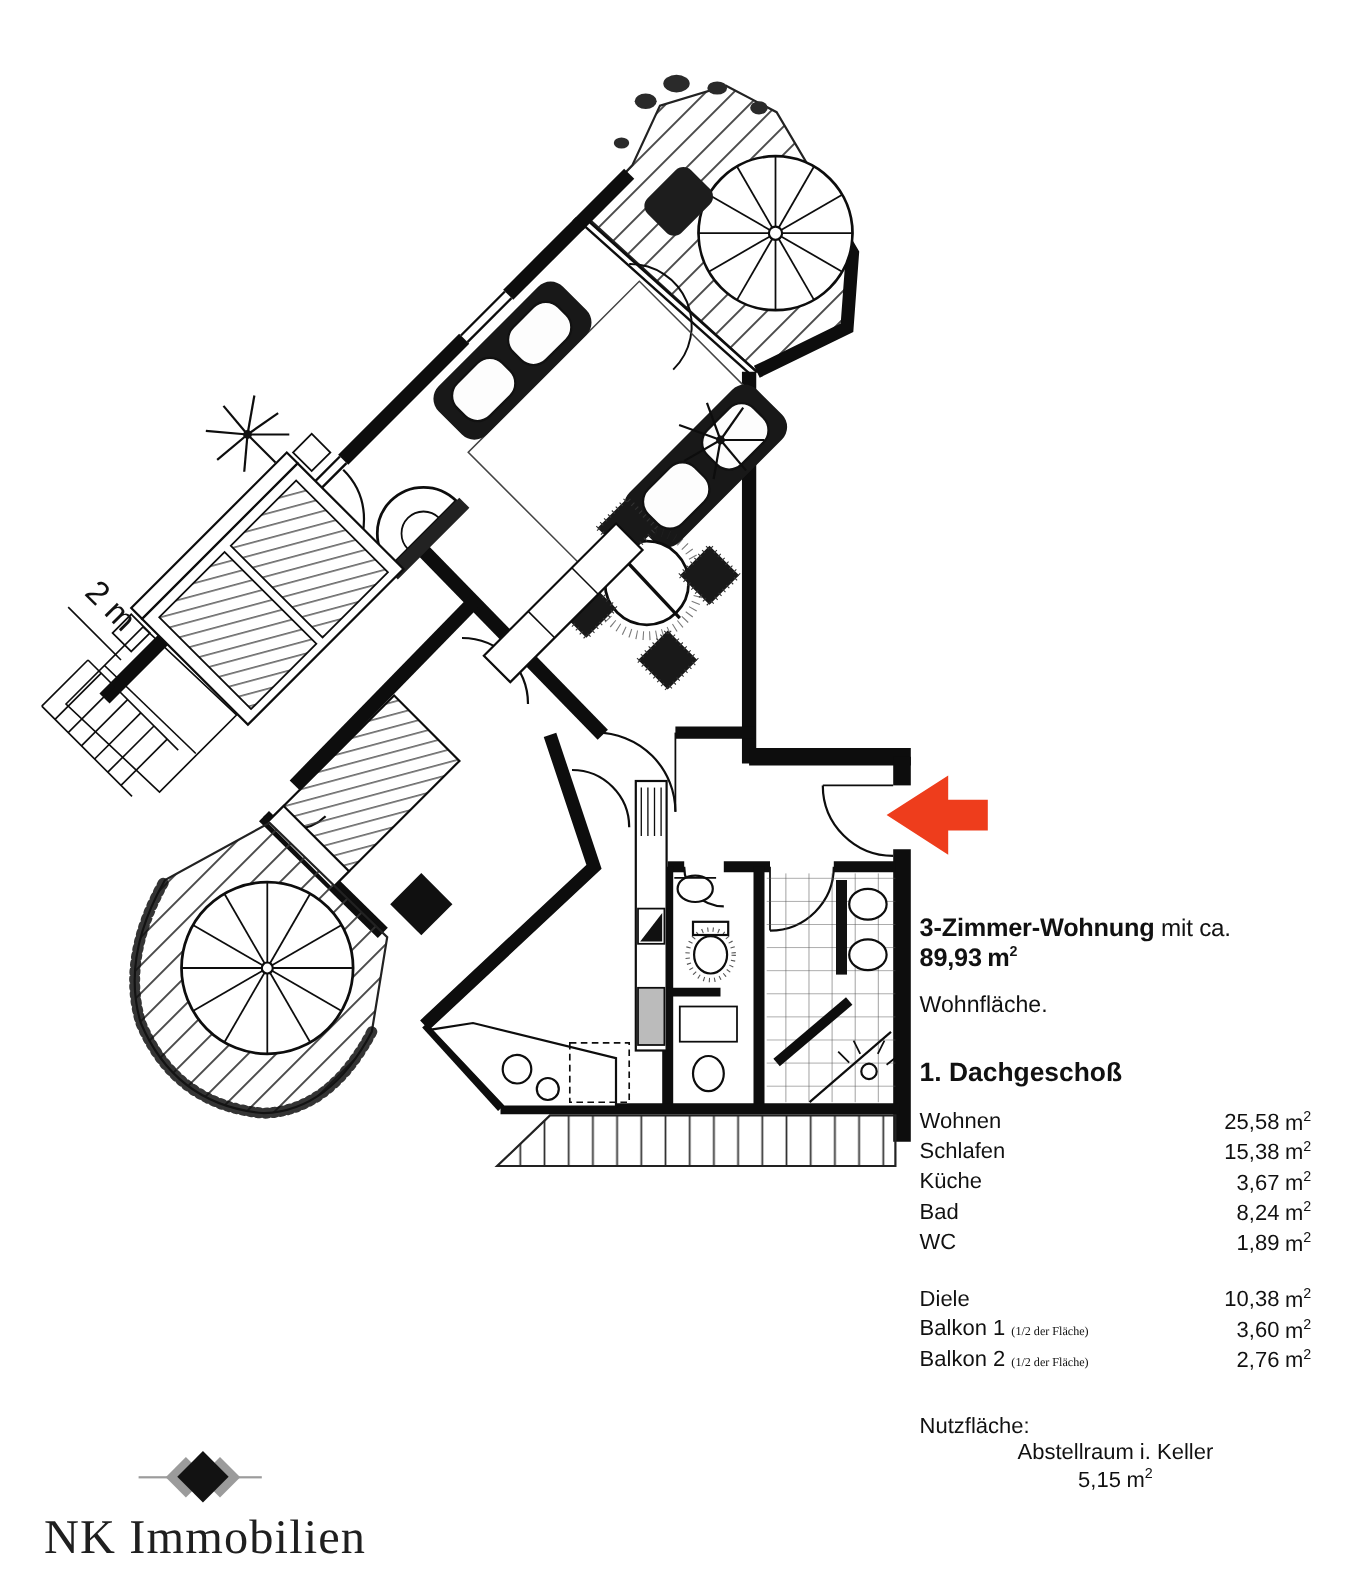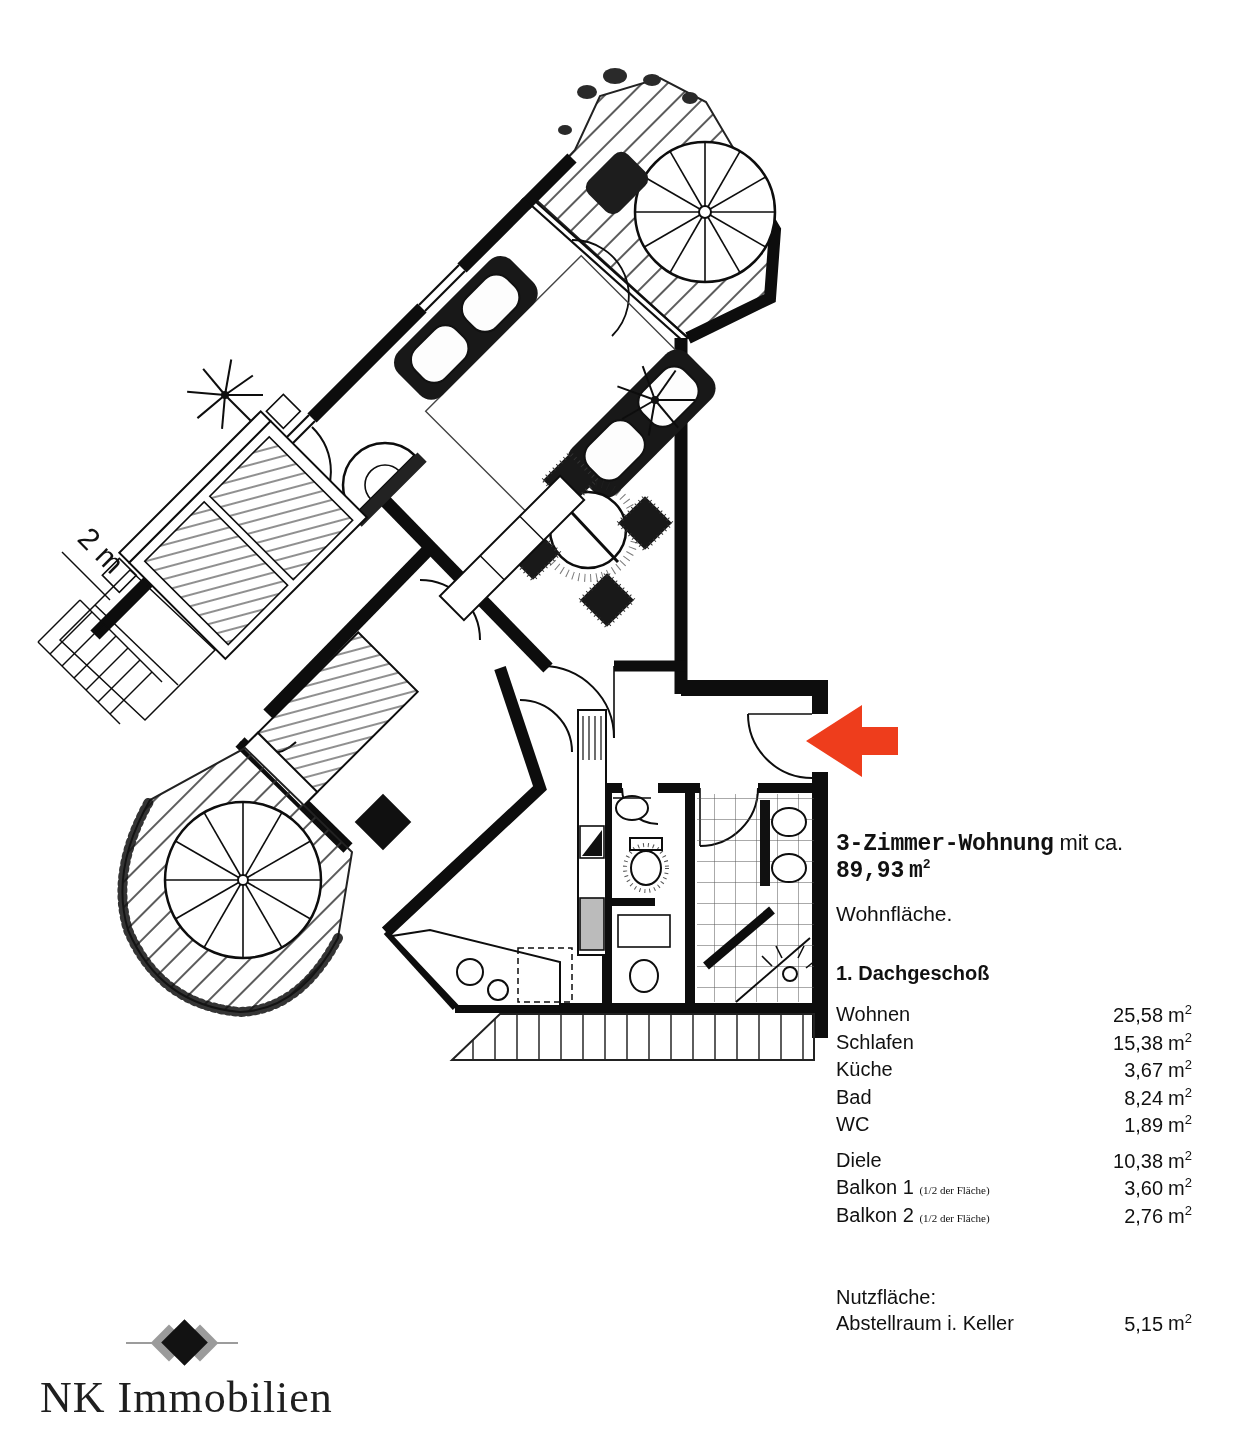--- a/index.html
+++ b/index.html
@@ -4,33 +4,33 @@
 <style>
   html,body{margin:0;padding:0;}
   body{
     width:1234px;height:1440px;position:relative;background:#ffffff;
     font-family:"Liberation Sans", sans-serif;color:#111;overflow:hidden;
   }
   #plan-svg{position:absolute;left:0;top:0;}
   
   .info{position:absolute;left:836px;top:830px;width:356px;}
   .title-line{font-size:22px;letter-spacing:-0.2px;}
-  .title-line b{font-size:23px;font-family:Liberation Mono, monospace;}
+  .title-line b{font-size:23px;}
   .subtitle{font-size:21px;margin-top:18px;}
-  .floor-heading{font-size:20px;font-weight:bold;margin-top:36px;}
+  .floor-heading{font-size:24px;font-weight:bold;margin-top:36px;}
   .area-table{margin-top:16px;}
   .row{display:flex;justify-content:space-between;align-items:center;
        height:27.5px;font-size:20px;}
-  .row.gap-before{margin-top:8px;}
+  .row.gap-before{margin-top:24px;}
   .row .note{font-size:11px;font-family:Liberation Serif, serif;}
   .val{white-space:nowrap;}
   .unit{margin-left:5px;}
   sup{font-size:13px;}
   .nutz{position:absolute;left:836px;top:1286px;width:356px;font-size:20px;}
-  .nutz .row{height:28px;}
+  .nutz .row{height:28px;flex-direction:column;}
   
   .logo{position:absolute;left:40px;top:1316px;width:300px;font-family:Liberation Serif, serif;}
   .orn{position:relative;height:54px;}
   .orn .line{position:absolute;left:86px;top:26px;width:112px;height:2px;background:#9c9c9c;}
   .dia{position:absolute;transform:rotate(45deg);}
   .dia.gray{width:26px;height:26px;background:#9b9b9b;top:14px;}
   .dia.g1{left:116px;} .dia.g2{left:147px;}
   .dia.black{width:33px;height:33px;background:#121212;left:128px;top:10px;}
   .logo-text{font-size:44px;color:#1f1f1f;letter-spacing:1px;margin-top:2px;}
 </style>

